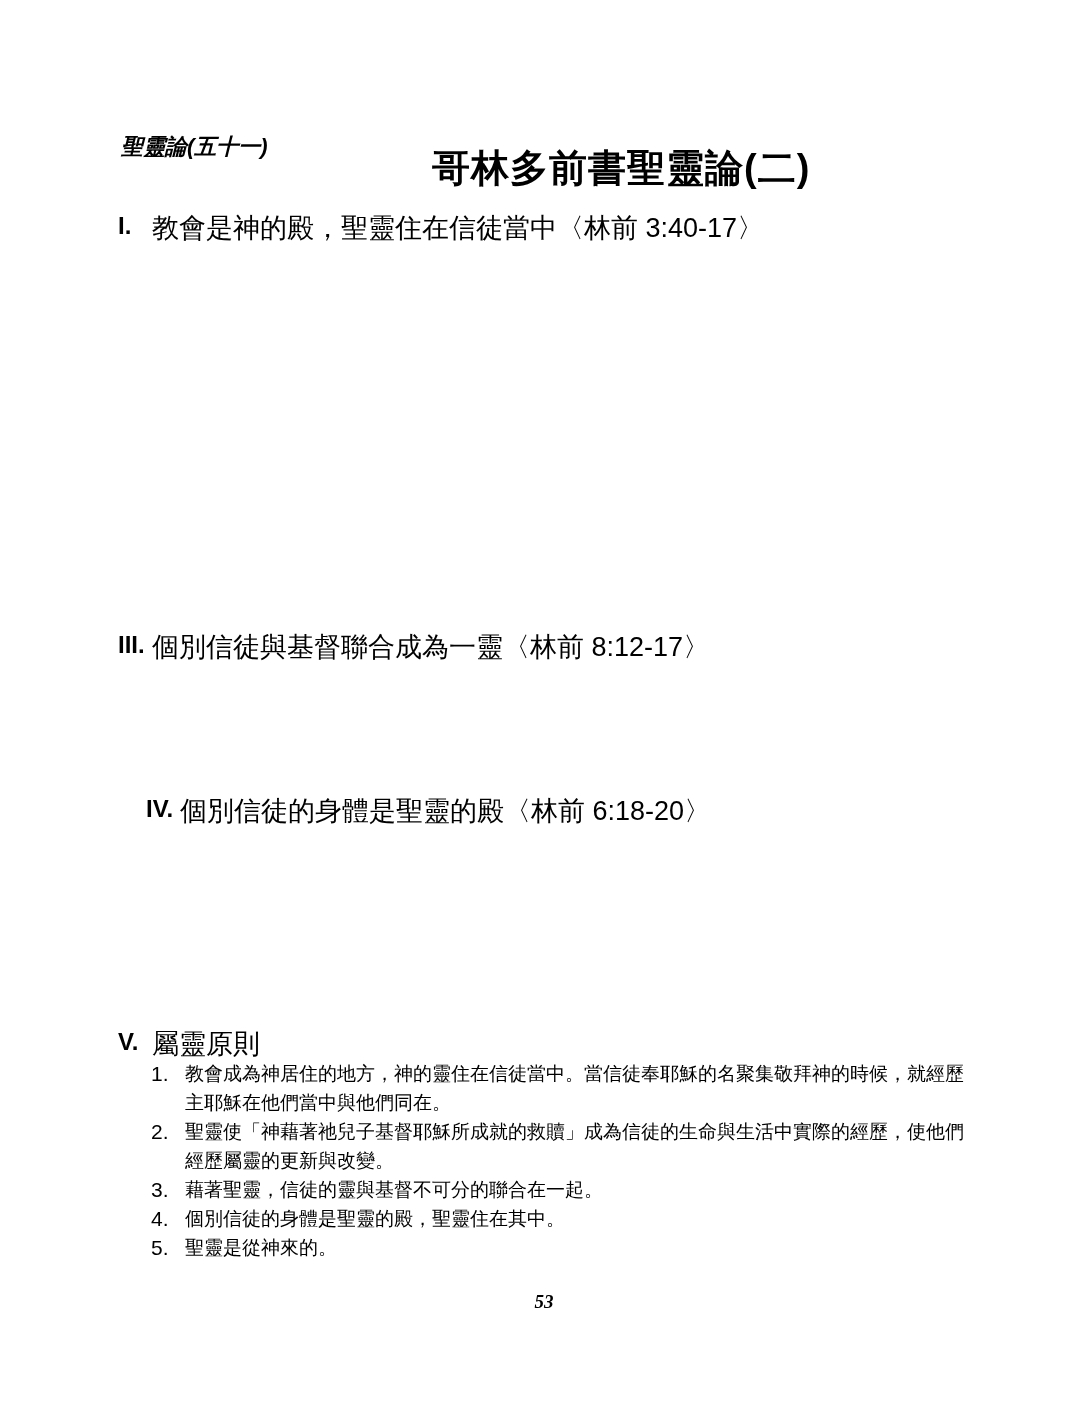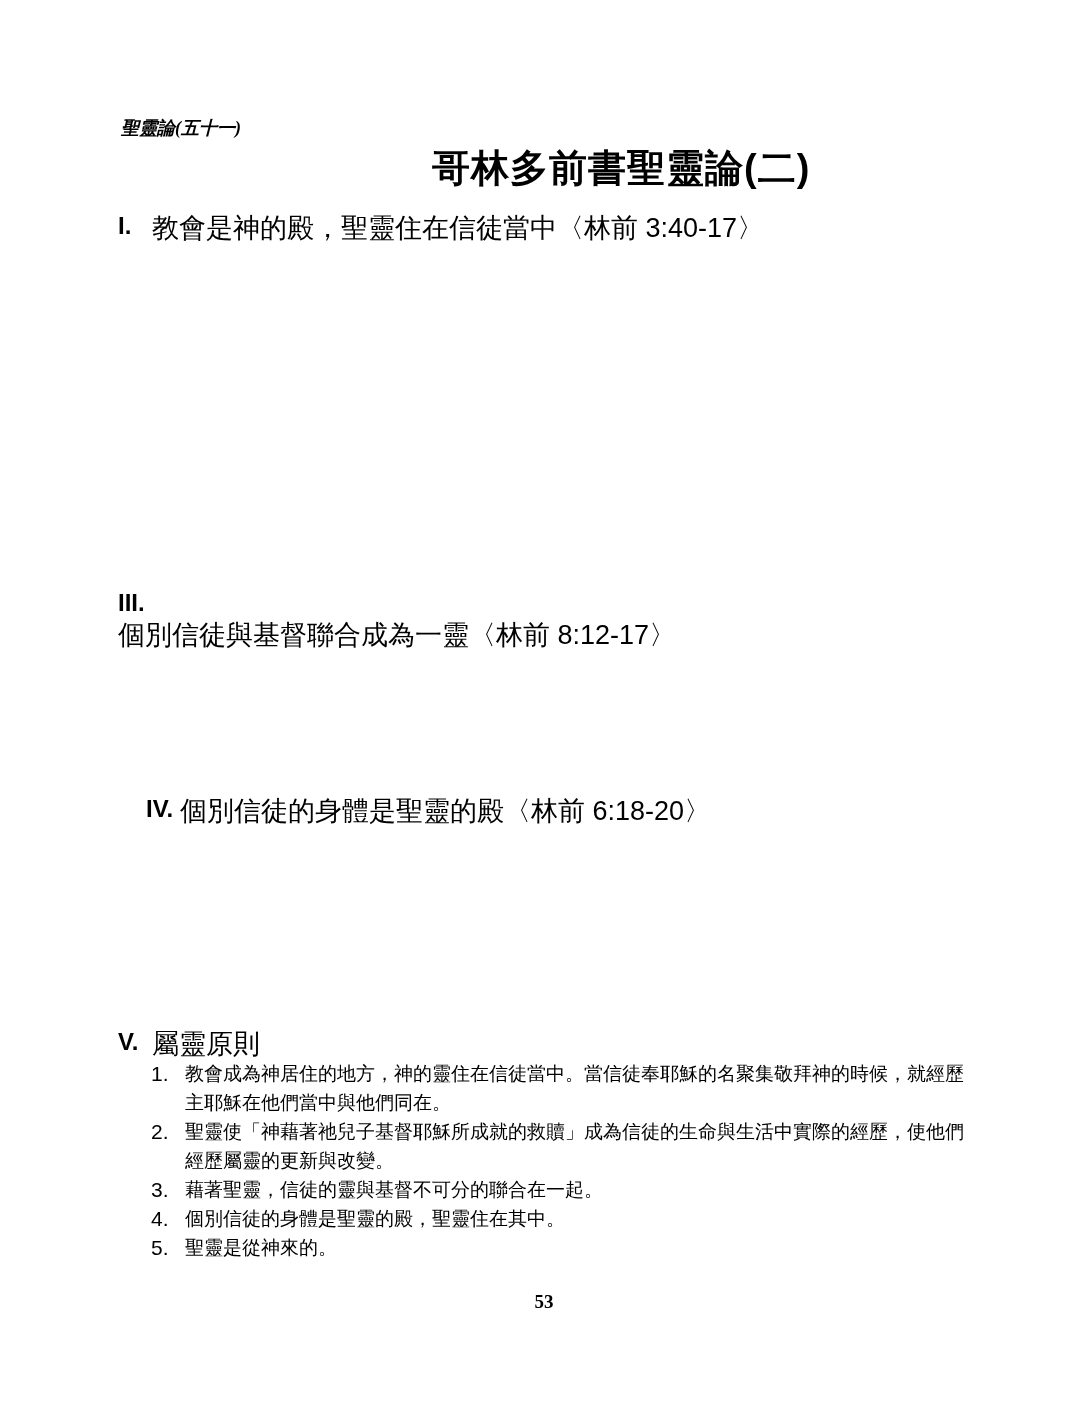--- a/index.html
+++ b/index.html
@@ -13,25 +13,25 @@
     height: 1408px;
     margin: 0 auto;
     background: #ffffff;
     color: #000000;
     font-family: "Liberation Sans", sans-serif;
     overflow: hidden;
   }
   .header-label {
     position: absolute;
     left: 121px;
-    top: 116px;
-    font-family: Liberation Serif, serif;
+    top: 132px;
+    font-family: Liberation Sans, sans-serif;
     font-style: italic;
     font-weight: bold;
-    font-size: 18px;
+    font-size: 22px;
     white-space: nowrap;
   }
   .title {
     position: absolute;
     left: 432px;
     top: 143px;
     margin: 0;
     font-size: 38px;
     font-weight: bold;
     letter-spacing: 1px;
@@ -39,21 +39,21 @@
   }
   .section {
     position: absolute;
     left: 118px;
     display: flex;
     align-items: flex-start;
     white-space: nowrap;
   }
   .sec-1 { top: 210px; }
   .sec-2 { top: 406px; }
-  .sec-3 { top: 587px; flex-direction: column; }
+  .sec-3 { top: 629px; }
   .sec-4 { top: 793px; margin-left: 28px; }
   .sec-5 { top: 1026px; }
   .numeral {
     flex: none;
     width: 34px;
     font-weight: bold;
     font-size: 24px;
     padding-top: 2px;
   }
   .sec-text {
@@ -81,20 +81,21 @@
     font-size: 19px;
     line-height: 29px;
   }
   .page-number {
     position: absolute;
     left: 0;
     top: 1291px;
     width: 100%;
     text-align: center;
     font-family: "Liberation Serif", serif;
+    font-style: italic;
     font-weight: bold;
     font-size: 19px;
   }
 </style>
 </head>
 <body>
 
 <div class="page">
 
   <div class="header-label">聖靈論(五十一)</div>

